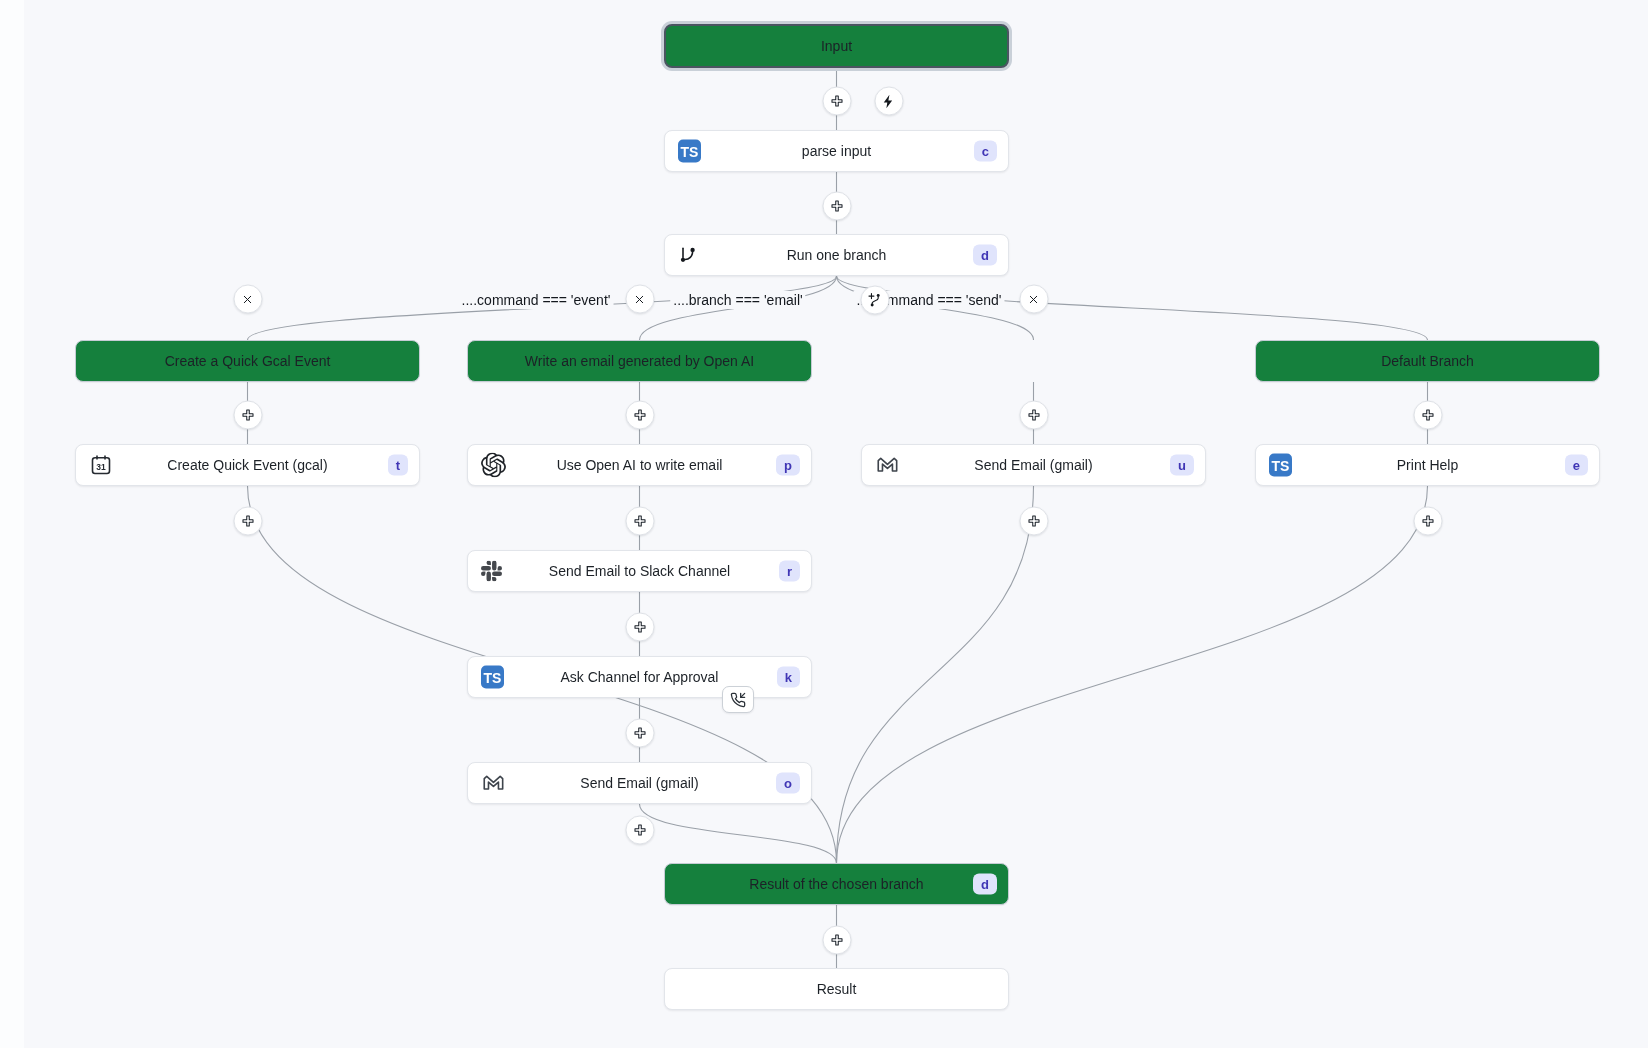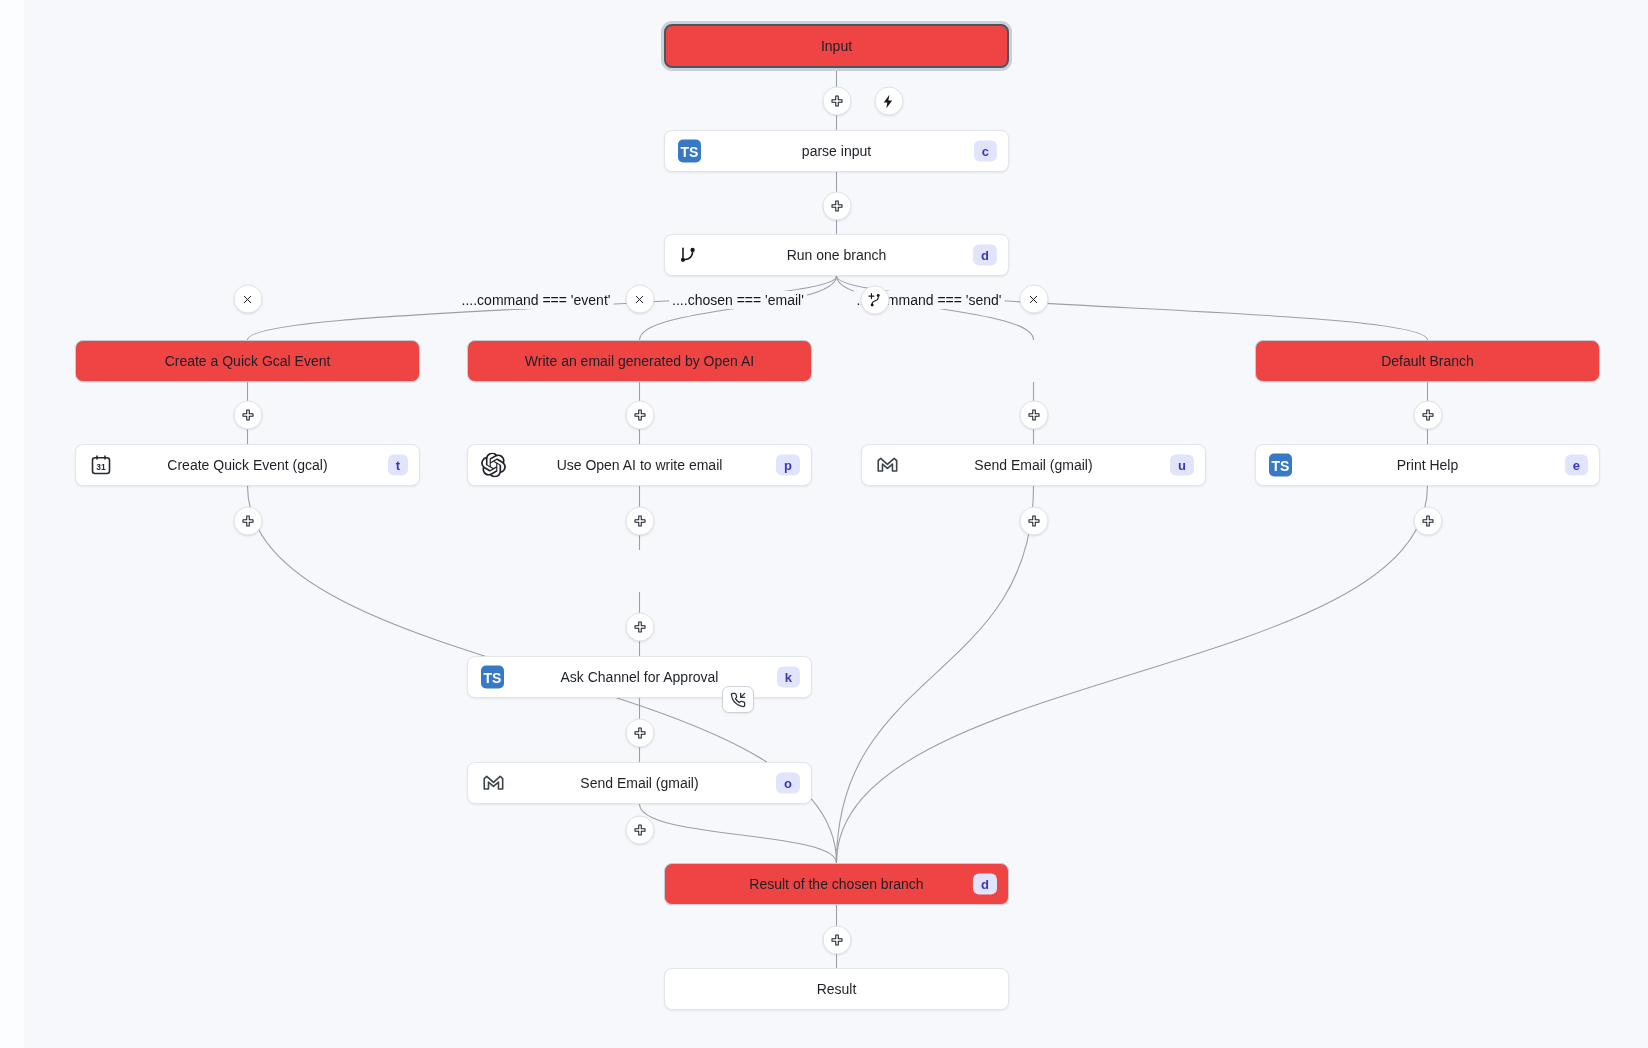--- a/index.html
+++ b/index.html
@@ -11,21 +11,21 @@
   }
   .canvas{position:relative;width:1648px;height:1048px;background:#f7f8fb}
   .left-strip{position:absolute;left:0;top:0;width:24px;height:100%;background:#fcfdfe}
   svg.edges{position:absolute;left:0;top:0;pointer-events:none}
 
   .node{
     position:absolute;width:345px;height:42px;box-sizing:border-box;
     background:#ffffff;border:1px solid #e2e5ea;border-radius:8px;
     box-shadow:0 1px 2px rgba(20,25,35,.08);
   }
-  .node.virtual{background:#ef4444;border-color:#c5ccd4;box-shadow:0 1px 1px rgba(20,25,35,.05)}
+  .node.virtual{background:#15803d;border-color:#c5ccd4;box-shadow:0 1px 1px rgba(20,25,35,.05)}
   .node.selected{border:2px solid #4a5561;box-shadow:0 0 0 3px #c9d0d8}
   .nlabel{
     position:absolute;left:42px;right:42px;top:0;height:100%;
     display:flex;align-items:center;justify-content:center;
     font-size:14px;color:#1c2127;white-space:nowrap;
   }
   .nicon{position:absolute;left:13px;top:50%;transform:translateY(-50%);display:flex;align-items:center}
   .ts-chip{
     width:23px;height:23px;border-radius:5px;background:#3879c7;color:#fff;
     font-size:14px;font-weight:bold;display:flex;align-items:center;justify-content:center;
@@ -123,21 +123,21 @@
       <path d="M639.5 698V762"></path>
       <path d="M247.5 486C247.5 680 836.5 668 836.5 863"></path>
       <path d="M639.5 804C639.5 840 836.5 830 836.5 863"></path>
       <path d="M1033.5 486C1033.5 680 836.5 668 836.5 863"></path>
       <path d="M1427.5 486C1427.5 680 836.5 668 836.5 863"></path>
       <path d="M836.5 905V968"></path>
     </g>
   </svg>
 
   <div class="cond" style="left:536px;top:300px">....command === 'event'</div>
-  <div class="cond" style="left:738px;top:300px">....chosen === 'email'</div>
+  <div class="cond" style="left:738px;top:300px">....branch === 'email'</div>
   <div class="cond" style="left:929px;top:300px">....command === 'send'</div>
 
   <div class="node virtual selected" style="left:664px;top:24px;height:44px">
     <span class="nlabel">Input</span>
   </div>
 
   <div class="node" style="left:664px;top:130px">
     <span class="nicon">
         <span class="ts-chip">TS</span>
       </span>
@@ -196,20 +196,29 @@
   </div>
 
   <div class="node" style="left:1255px;top:444px">
     <span class="nicon">
         <span class="ts-chip">TS</span>
       </span>
     <span class="nlabel">Print Help</span>
     <span class="nbadge">e</span>
   </div>
 
+  <div class="node" style="left:467px;top:550px">
+    <span class="nicon">
+        <svg width="21" height="21">
+          <use href="#ic-slack"></use>
+        </svg>
+      </span>
+    <span class="nlabel">Send Email to Slack Channel</span>
+    <span class="nbadge">r</span>
+  </div>
 
   <div class="node" style="left:467px;top:656px">
     <span class="nicon">
         <span class="ts-chip">TS</span>
       </span>
     <span class="nlabel">Ask Channel for Approval</span>
     <span class="nbadge">k</span>
   </div>
 
   <div class="node" style="left:467px;top:762px">

